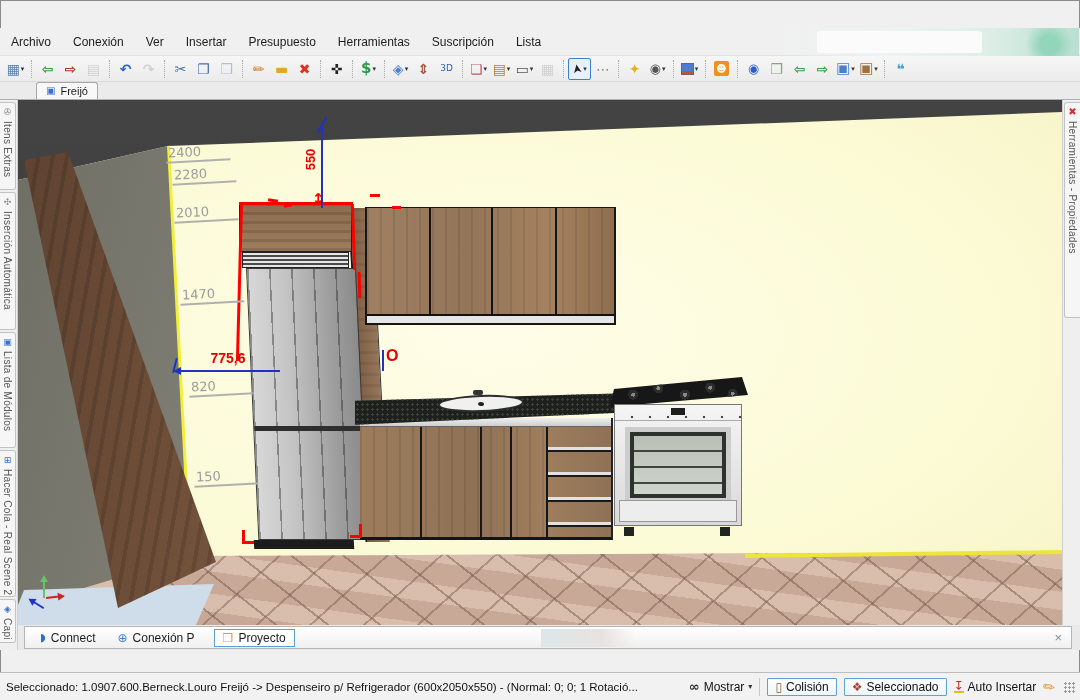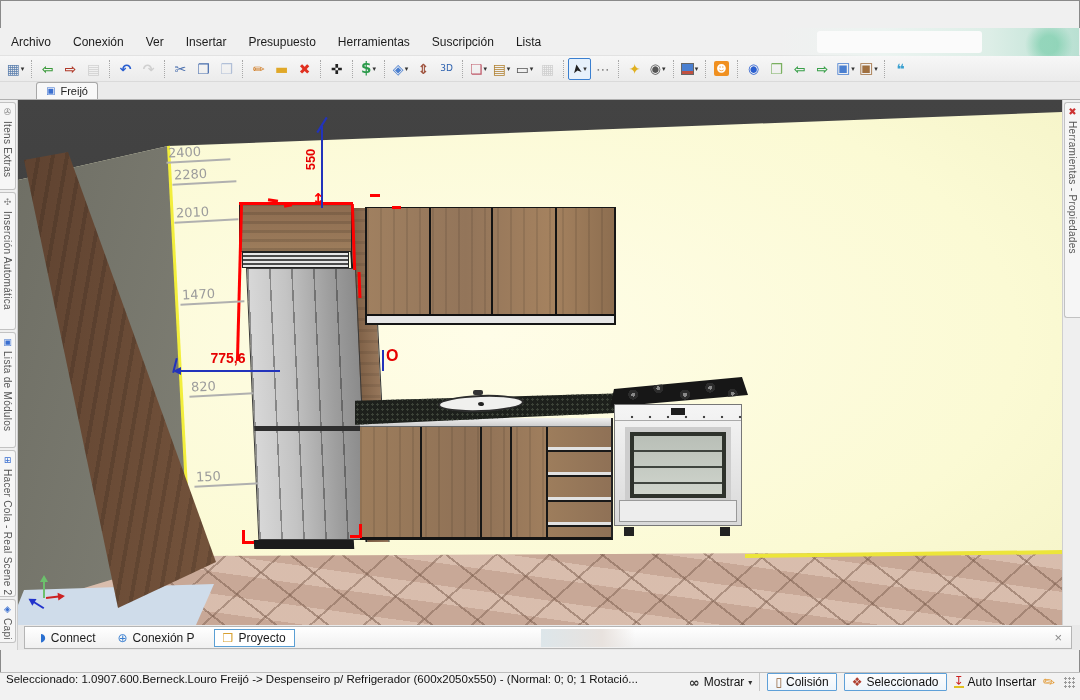--- a/index.html
+++ b/index.html
@@ -169,21 +169,21 @@
   .bi-connect{color:#2a6fd0;font-size:11px} .bi-globe{color:#3a7fd0;font-size:12px} .bi-folder{color:#d8a030;font-size:12px}
   .thumb { position:absolute; left:516px; top:2px; width:94px; height:18px; background:linear-gradient(90deg,#dde6ea,#e8e2de 65%,rgba(255,255,255,0)); }
   .bclose { position:absolute; right:9px; top:3px; color:#8a8a8a; font-size:13px; line-height:16px; }
 
   
   .matrow { position:absolute; left:0; top:650px; width:1080px; height:22px; background:#ececec; border-bottom:1px solid #cdcdcd; z-index:4; }
   .mattab { position:absolute; left:26px; top:1px; height:20px; padding:0 10px; background:#f8f8f8; border:1px solid #b2b2b2; border-bottom:none; border-radius:3px 3px 0 0; display:flex; align-items:center; gap:6px; font-size:11.5px; color:#2a2a2a; }
   .mat-icon { width:13px; height:11px; border:1px solid #888; background:linear-gradient(90deg,#4a7fd0 0 4px,#d04a4a 4px 8px,#4ab06a 8px 13px); }
 
   
-  .statusbar { position:absolute; left:0; top:672px; width:1080px; height:28px; background:#f2f2f2; border-top:1px solid #bdbdbd; display:flex; align-items:flex-start; font-size:11.5px; color:#111; }
+  .statusbar { position:absolute; left:0; top:672px; width:1080px; height:28px; background:#f2f2f2; border-top:1px solid #bdbdbd; display:flex; align-items:center; font-size:11.5px; color:#111; }
   .stext { margin-left:6px; white-space:nowrap; overflow:hidden; width:660px; }
   .sctrls { margin-left:auto; display:flex; align-items:center; gap:7px; margin-right:4px; }
   .sitem { display:flex; align-items:center; gap:4px; font-size:12px; }
   .sbox { border:1px solid #5ea0d8; background:linear-gradient(#fdfdfd,#eef5fb); padding:1px 7px; border-radius:1px; }
   .ssep { width:0; height:18px; border-left:1px solid #c8c8c8; }
   .si-glass{color:#333;font-weight:bold;font-size:13px} .si-door{color:#8a5a30;font-size:12px}
   .si-acop{color:#b04030;font-size:12px} .si-auto{color:#cc2020;border-bottom:2px solid #e0c020;line-height:10px;font-size:12px}
   .si-wand{color:#e09020;transform:rotate(-35deg);font-size:14px} .scaret{font-size:8px;color:#333}
   .grip { width:11px; height:11px; align-self:flex-end; margin:0 1px 3px 2px;
           background:radial-gradient(circle at 1.5px 1.5px,#9a9a9a 1px,transparent 1.4px); background-size:4px 4px; }

